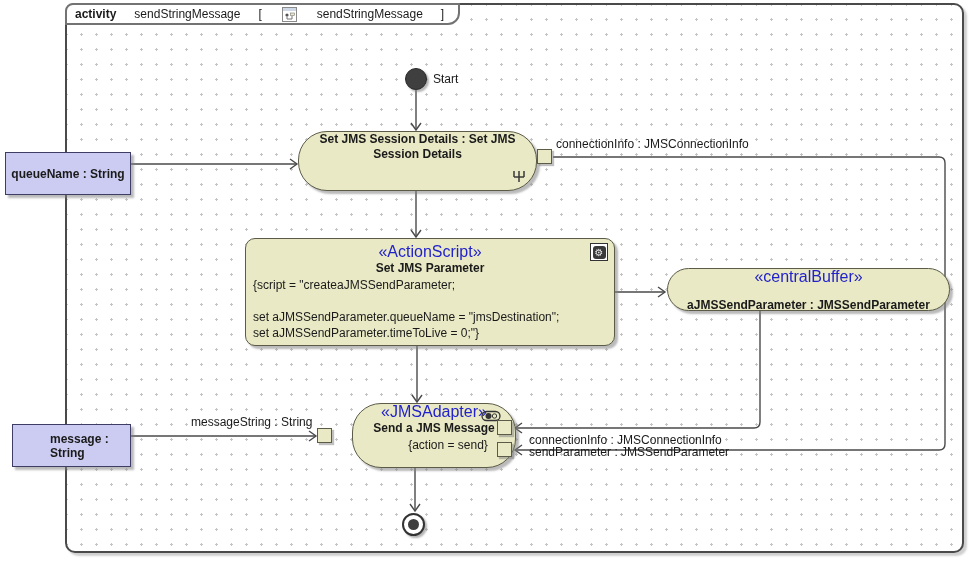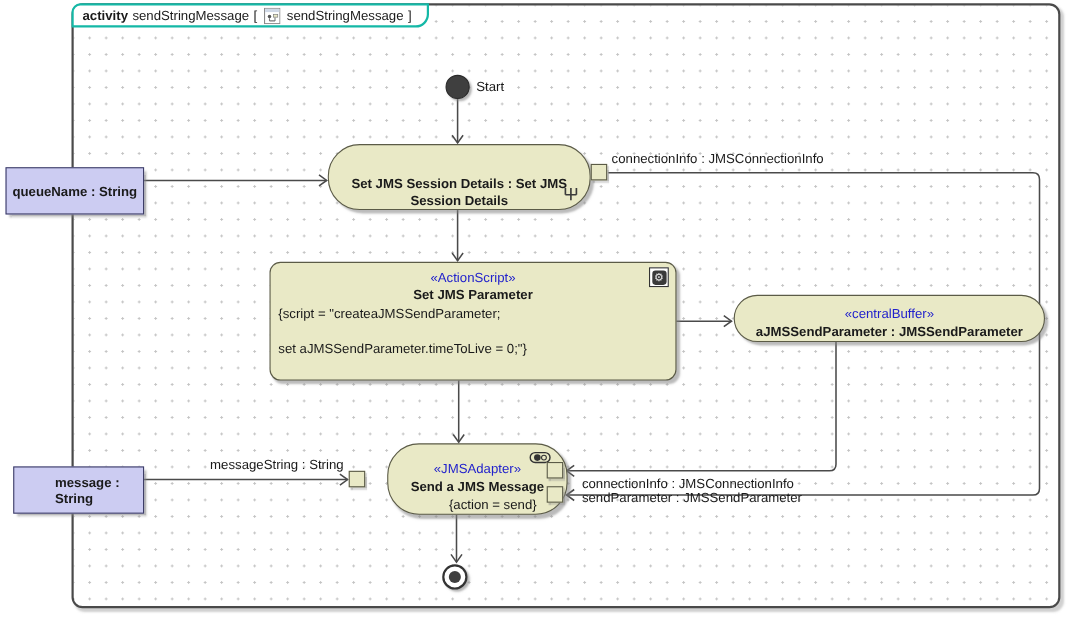--- a/index.html
+++ b/index.html
@@ -10,36 +10,36 @@
   .frame {
     position:absolute; left:65px; top:3px; width:899px; height:550px;
     border:2px solid #4a4a4a; border-radius:10px;
     background-color:#ffffff;
     background-image:radial-gradient(#c4c4c4 1px, transparent 1.1px);
     background-size:15px 15px; background-position:7px 7px;
     box-shadow:3px 3px 2px rgba(150,150,150,0.45);
   }
   .frame-tab {
     position:absolute; left:65px; top:3px; height:22px; z-index:4;
-    background:#ffffff; border:2px solid #14b8a6; border-radius:8px 0 12px 0;
-    display:flex; align-items:center; padding:0 14px 0 8px; gap:4px; white-space:nowrap;
+    background:#ffffff; border:2px solid #737373; border-radius:8px 0 12px 0;
+    display:flex; align-items:center; padding:0 14px 0 8px; gap:18px; white-space:nowrap;
   }
   .bold { font-weight:bold; }
   .tab-icon { display:inline-flex; margin:0 2px; }
 
   svg.wires { position:absolute; left:0; top:0; z-index:1; }
   svg.wires path, svg.wires polyline { stroke:#4a4a4a; stroke-width:1.4; fill:none; }
 
   .node {
     position:absolute; z-index:2; background:#e9e9c6;
     border:1.5px solid #5b5b47; box-shadow:3px 3px 2px rgba(130,130,130,0.55);
   }
   .rounded { border-radius:14px; }
-  .center-col { display:flex; flex-direction:column; align-items:center; justify-content:flex-end; text-align:center;border-radius:29px; }
-  .stereotype { color:#2222cc; font-size:12px; line-height:16px; }
+  .center-col { display:flex; flex-direction:column; align-items:center; justify-content:flex-start; text-align:center;border-radius:29px; }
+  .stereotype { color:#2222cc; font-size:16px; line-height:16px; }
   .node-title { font-weight:bold; line-height:15px; }
   .script-line { min-height:16px; line-height:16px; text-align:left; width:100%; padding-left:7px; }
 
   .pin {
     position:absolute; z-index:3; width:15px; height:15px;
     background:#e9e9c6; border:1.2px solid #5b5b47; box-shadow:2px 2px 1px rgba(130,130,130,0.5);
   }
 
   .param-box {
     position:absolute; z-index:3; height:43px; background:#ccccf2;
@@ -147,29 +147,30 @@
       </svg>
     </span>
   </div>
   <div class="pin" style="left:537px; top:149px;"></div>
 
   <div class="node center-col" style="left:245px; top:238px; width:370px; height:108px; border-radius:10px; padding-top:5px; justify-content:flex-start;">
     <div class="stereotype">«ActionScript»</div>
     <div class="node-title" style="line-height:17px;">Set JMS Parameter</div>
     <div class="script-line">{script = "createaJMSSendParameter;</div>
     <div class="script-line"></div>
+    <div class="script-line">set aJMSSendParameter.queueName = "jmsDestination";</div>
     <div class="script-line">set aJMSSendParameter.timeToLive = 0;"}</div>
     <span class="gear-box">
         <span class="gear-inner">⚙</span>
       </span>
   </div>
 
   <div class="node center-col" style="left:667px; top:268px; width:283px; height:43px;">
     <div class="stereotype">«centralBuffer»</div>
-    <div class="node-title" style="line-height:17px;">aJMSSendParameter : JMSSendParameter</div>
+    <div class="node-title" style="line-height:17px;margin-top:12px;">aJMSSendParameter : JMSSendParameter</div>
   </div>
 
   <div class="node rounded center-col" style="left:352px; top:403px; width:164px; height:65px;">
     <div class="stereotype">«JMSAdapter»</div>
     <div class="node-title" style="line-height:17px;">Send a JMS Message</div>
     <div style="line-height:16px; padding-left:28px;">{action = send}</div>
     <span class="adapter-icon">
       <svg width="21" height="12" viewBox="0 0 21 12">
         <rect x="1" y="1.5" width="18" height="9" rx="4.5" stroke="#333" stroke-width="1.3" fill="none"></rect>
         <circle cx="7.5" cy="6" r="3" fill="#333"></circle>

